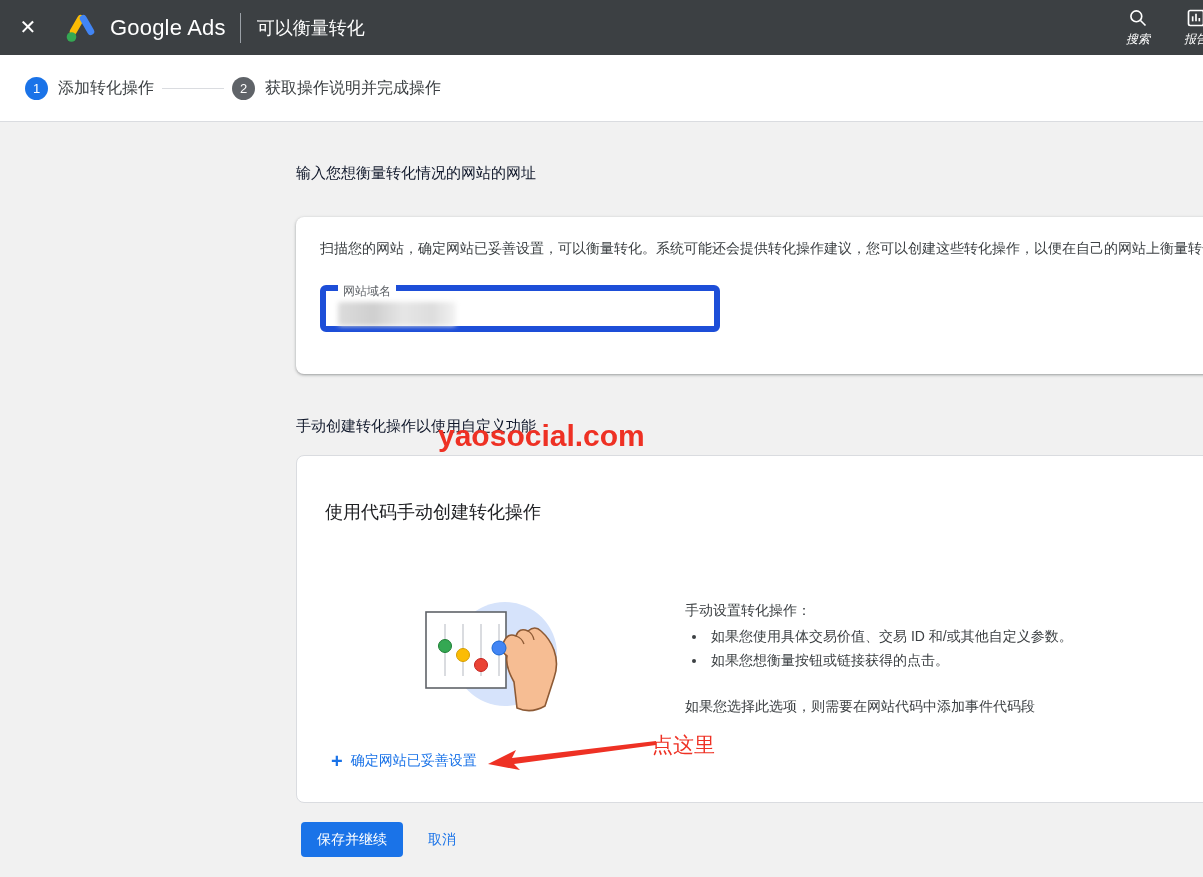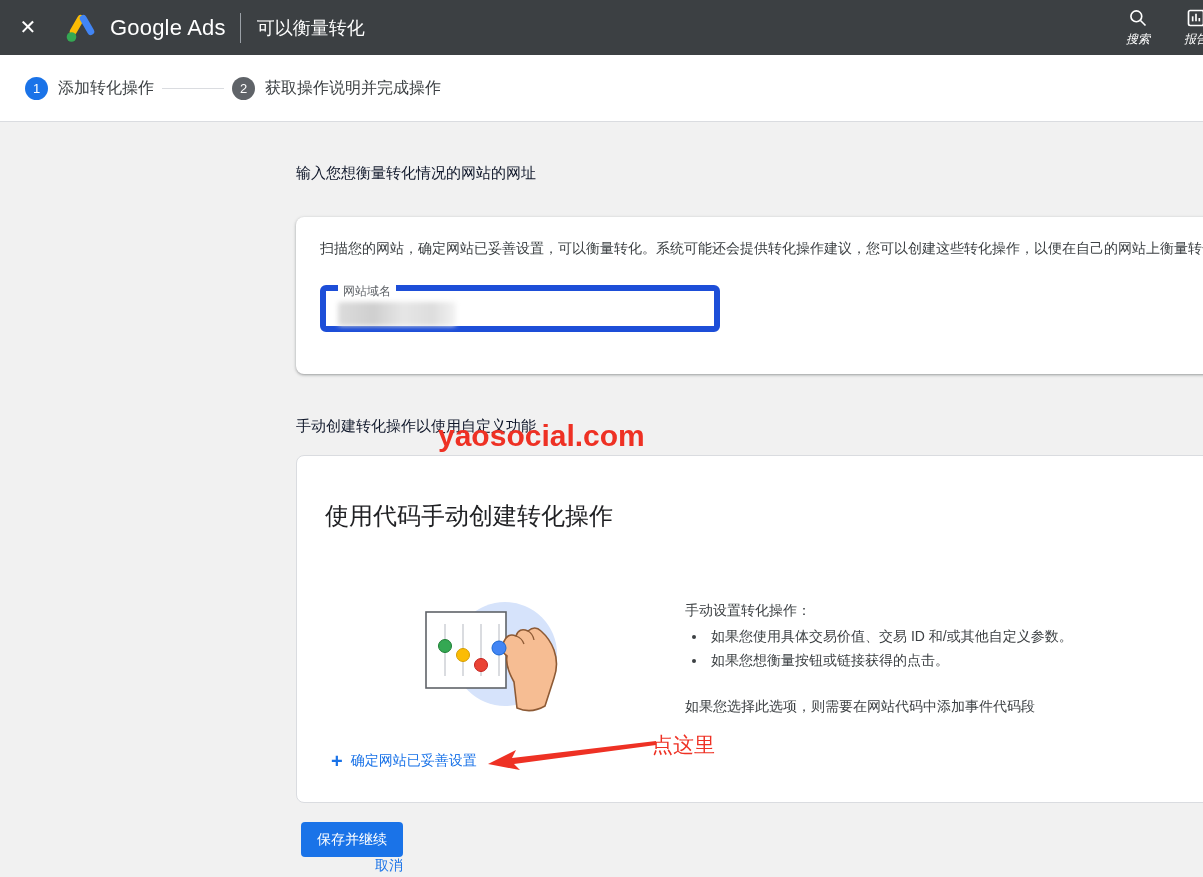--- a/index.html
+++ b/index.html
@@ -37,33 +37,33 @@
   .card1 { top:217px; height:157px; box-shadow:0 1px 2px rgba(60,64,67,.3),0 1px 3px 1px rgba(60,64,67,.15); }
   .card1 .desc { position:absolute; left:24px; top:23px; font-size:14px; color:#3c4043; white-space:nowrap; }
   .field { position:absolute; left:24px; top:68px; width:400px; height:47px; border:6px solid #1d4ed8; border-radius:6px; }
   .field-label { position:absolute; left:12px; top:-8px; background:#fff; padding:0 5px; font-size:12px; color:#5f6368; }
   .field-value-redacted { position:absolute; left:12px; top:11px; width:118px; height:24px; border-radius:3px;
       background:linear-gradient(90deg,#dcdcdc 0%,#cfcfcf 30%,#e6e6e6 55%,#dddddd 80%,#f3f3f3 100%); filter:blur(2.5px); }
 
   .watermark { position:absolute; left:438px; top:419px; font-size:30px; font-weight:bold; z-index:5;text-align:center; }
 
   .card2 { top:455px; height:348px; border:1px solid #dadce0; }
-  .card2-title { position:absolute; left:28px; top:44px; font-size:24px; color:#202124; }
+  .card2-title { position:absolute; left:28px; top:44px; font-size:18px; color:#202124; }
   .illus { position:absolute; left:108px; top:128px; width:160px; height:136px; }
   .details { position:absolute; left:388px; top:142px; width:540px; font-size:14px; color:#3c4043; line-height:24px; }
   .details ul { margin:2px 0 0 22px; }
   .details li { padding-left:4px; }
   .details .note { margin-top:22px; }
   .add-link { position:absolute; left:34px; top:295px; display:flex; align-items:center; color:#1a73e8; font-size:14px; cursor:pointer; }
   .plus-icon { font-size:20px; font-weight:bold; margin-right:8px; line-height:1; }
 
   .annotation-arrow { position:absolute; left:468px; top:726px; width:230px; height:60px; z-index:6; pointer-events:none; }
   .annotation-text { position:absolute; left:652px; top:731px; font-size:21px; z-index:6; }
 
-  .footer { position:absolute; left:301px; top:822px; display:flex; align-items:flex-end;flex-direction:column; }
+  .footer { position:absolute; left:301px; top:822px; display:flex; align-items:center; }
   .save-btn { background:#1a73e8; color:#fff; border:none; border-radius:4px; height:35px; padding:0 16px; font-size:14px; cursor:pointer; font-family:inherit; }
   .cancel-btn { color:#1a73e8; font-size:14px; margin-left:25px; cursor:pointer; }
 </style>
 </head>
 <body>
 
 <div id="screen">
 
   <div class="topbar">
     <div class="close-btn">✕</div>

